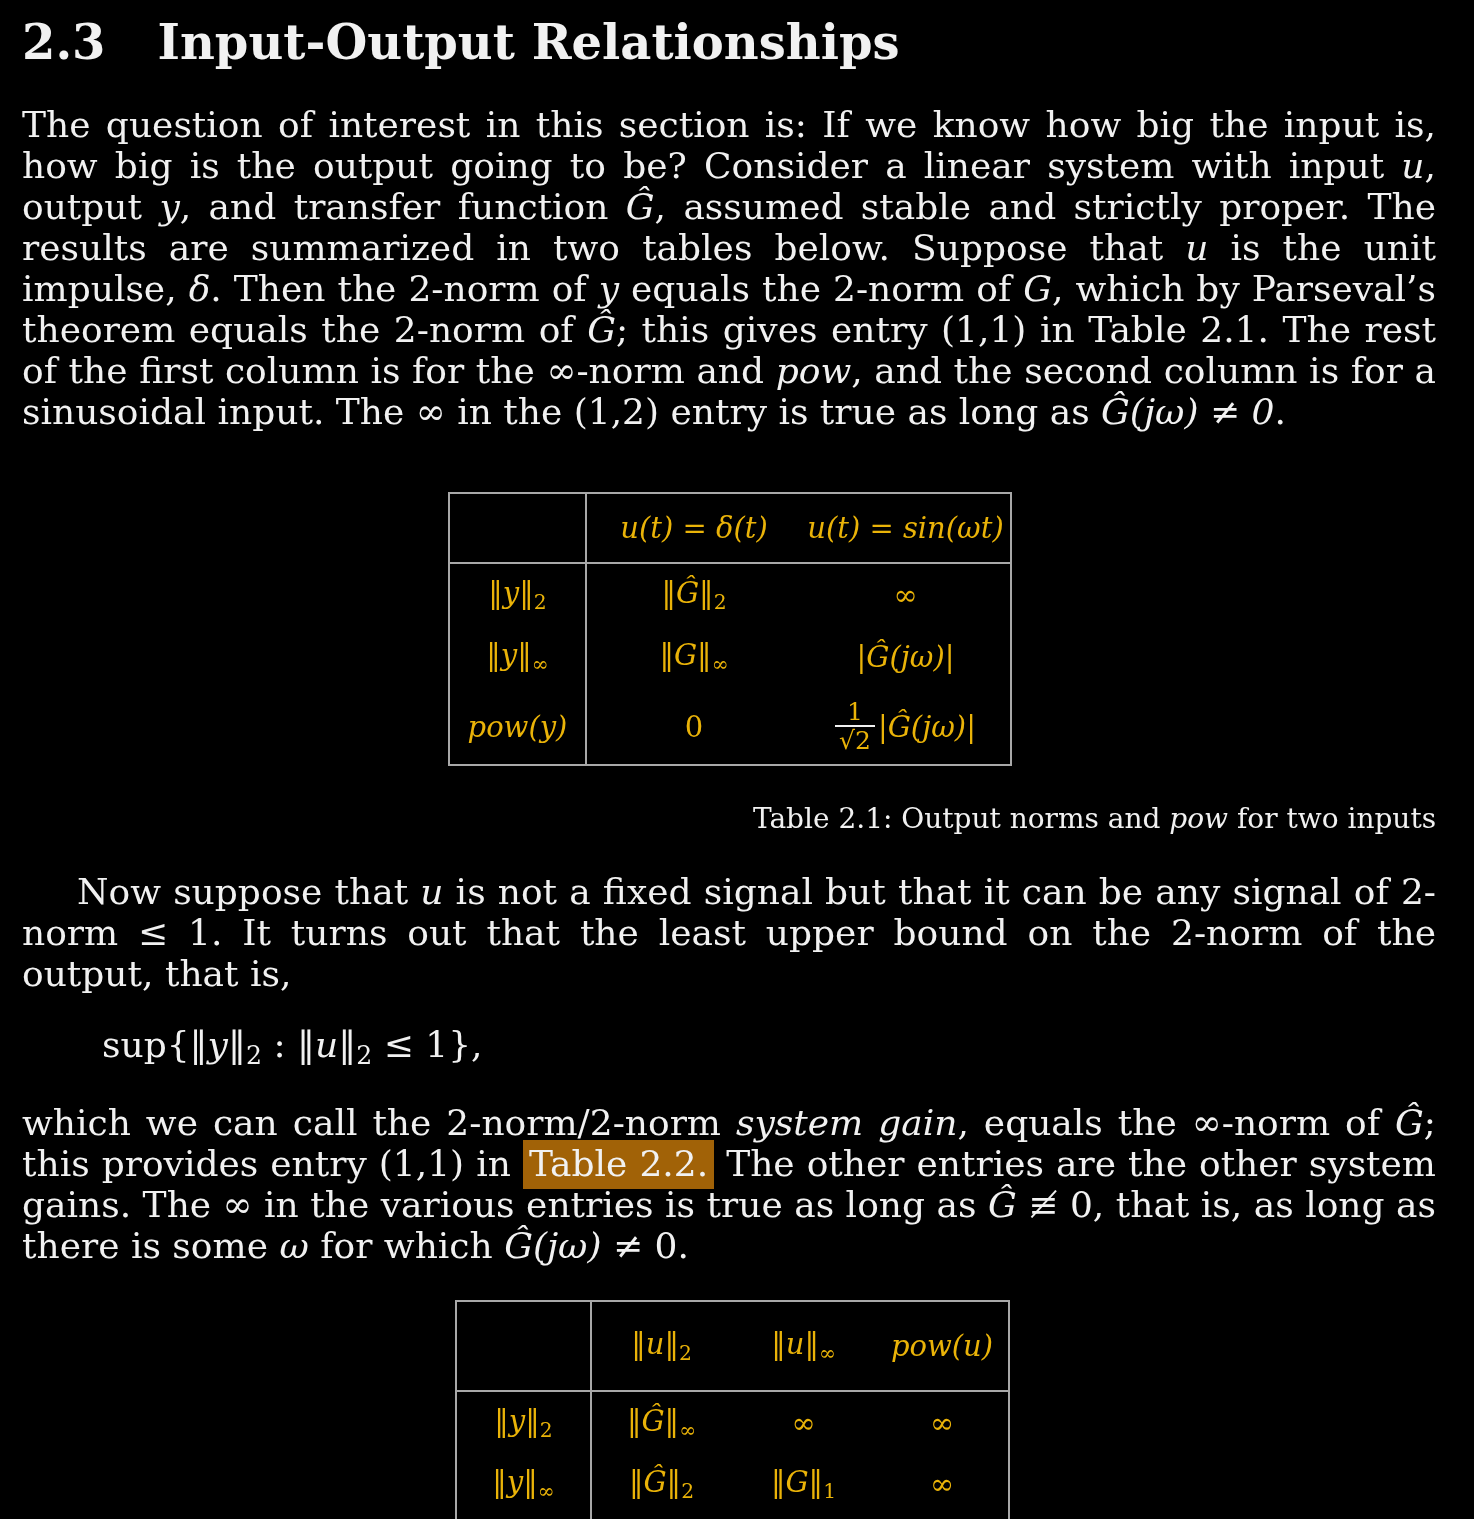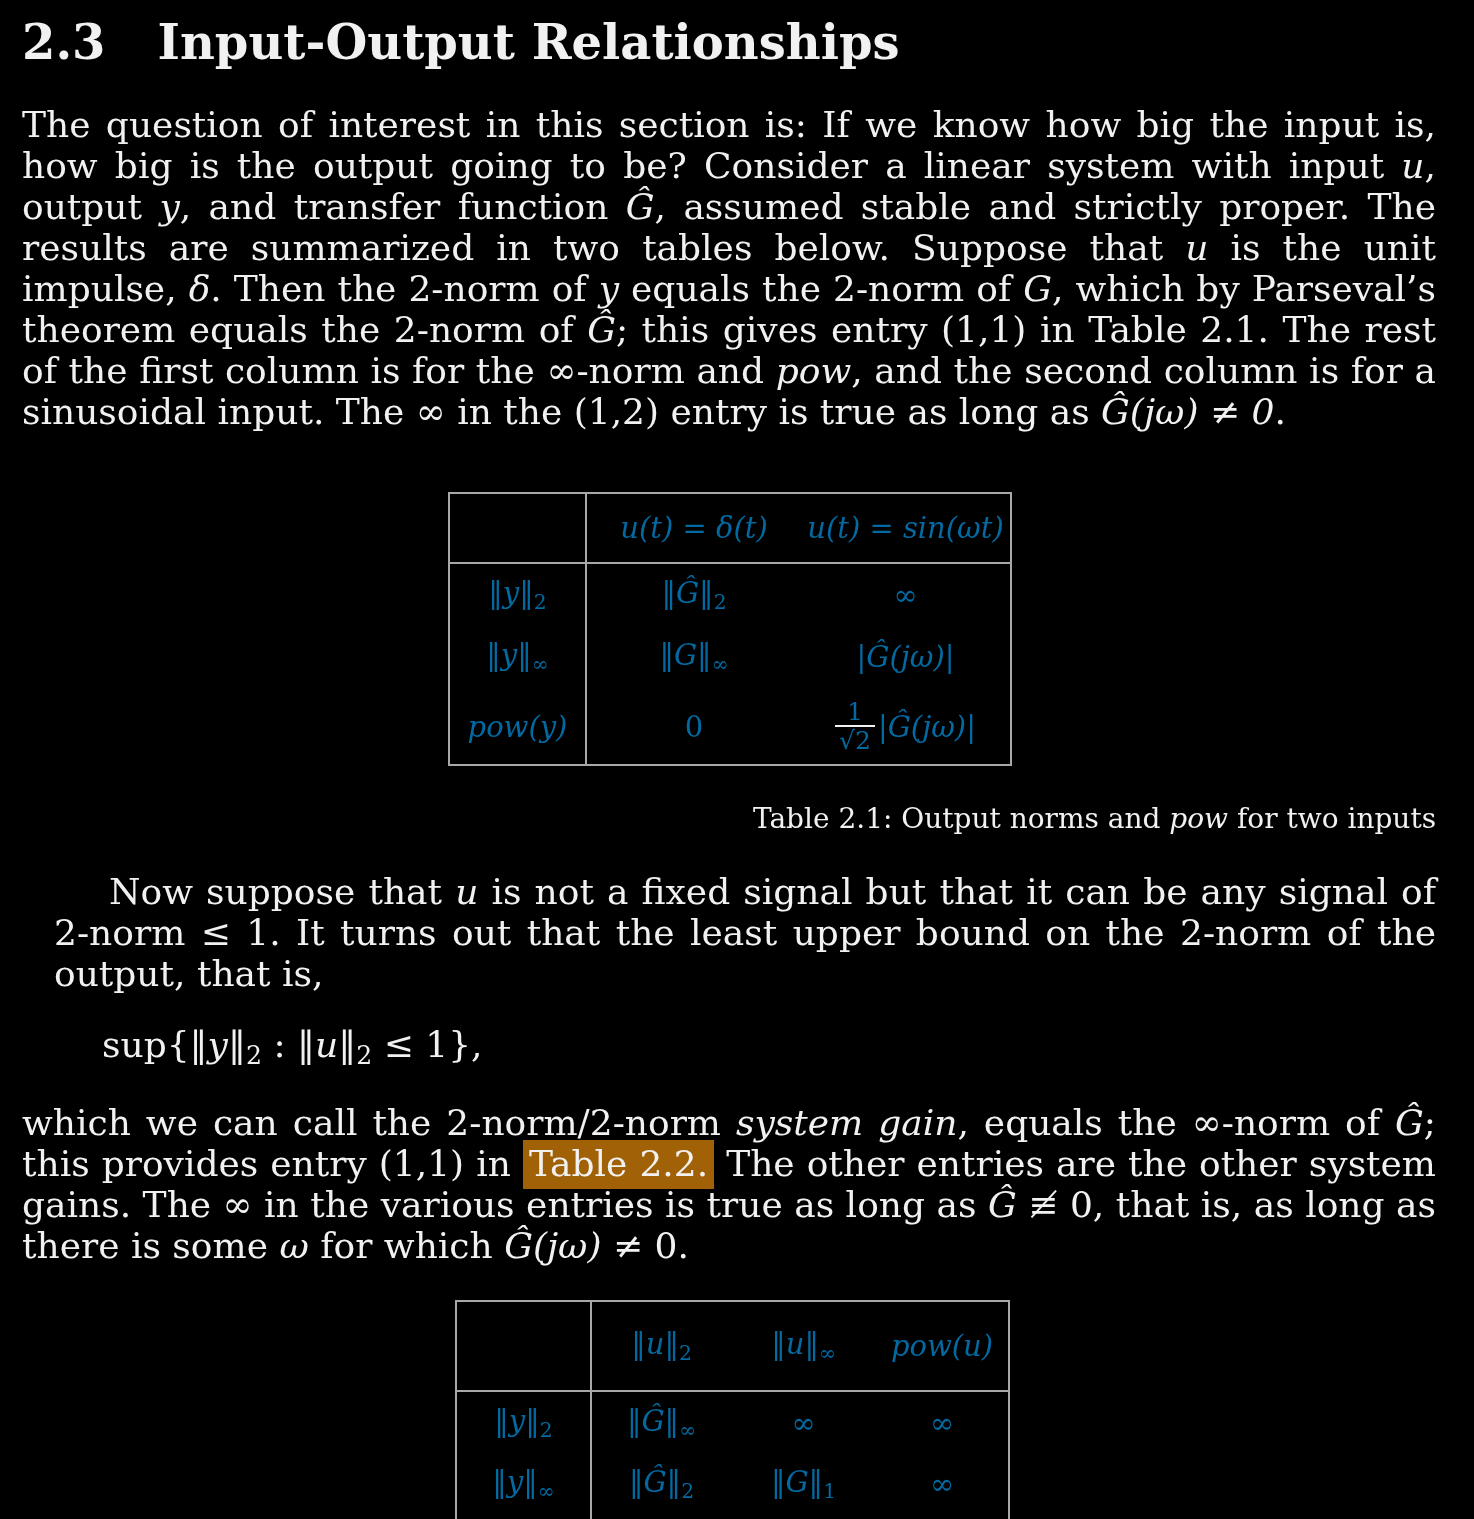--- a/index.html
+++ b/index.html
@@ -13,36 +13,36 @@
   .page { box-sizing: border-box; width: 1474px; height: 1519px; padding: 14px 38px 0 22px; }
 
   
   .h1 { font-size: 48px; font-weight: 700; line-height: 52px; margin: 2px 0 0 0; white-space: nowrap; }
   .h1 .num { display: inline-block; }
   .h1 .ttl { display: inline-block; margin-left: 52px; }
 
   
   .p { font-size: 36px; line-height: 41px; text-align: justify; }
   .p1 { margin-top: 36px; }
-  .p2 { margin-top: 32px; text-indent: 55px; margin-left: 32px; }
+  .p2 { margin-top: 32px; text-indent: 55px; }
   .p3 { margin-top: 26px; }
   .formula { font-size: 36px; line-height: 41px; margin: 30px 0 0 80px; }
 
   .it { font-style: italic; }
   .sb { font-size: 0.7em; vertical-align: -0.28em; font-style: normal; }
   .hl { background: #a16207; padding: 3px 6px 5px 6px; }
 
   
   .tblwrap { display: block; }
   .t1wrap { margin: 60px 0 0 426px; }
   .t2wrap { margin: 34px 0 0 433px; }
   table.mtable {
     border-collapse: collapse;
     border: 2px solid #a8a8a8;
-    color: #0369a1;
+    color: #eab308;
     font-size: 29px;
   }
   table.mtable td { vertical-align: middle; padding: 0; }
   table.mtable td.lbl { border-right: 2px solid #a8a8a8; text-align: center; }
   table.mtable tr.hdr td { border-bottom: 2px solid #a8a8a8; }
   table.mtable td.c { text-align: center; }
 
   
   .frac { display: inline-block; vertical-align: middle; text-align: center; font-size: 25px; line-height: 1.05; margin-right: 3px; }
   .frac .num { display: block; padding: 0 4px; }

